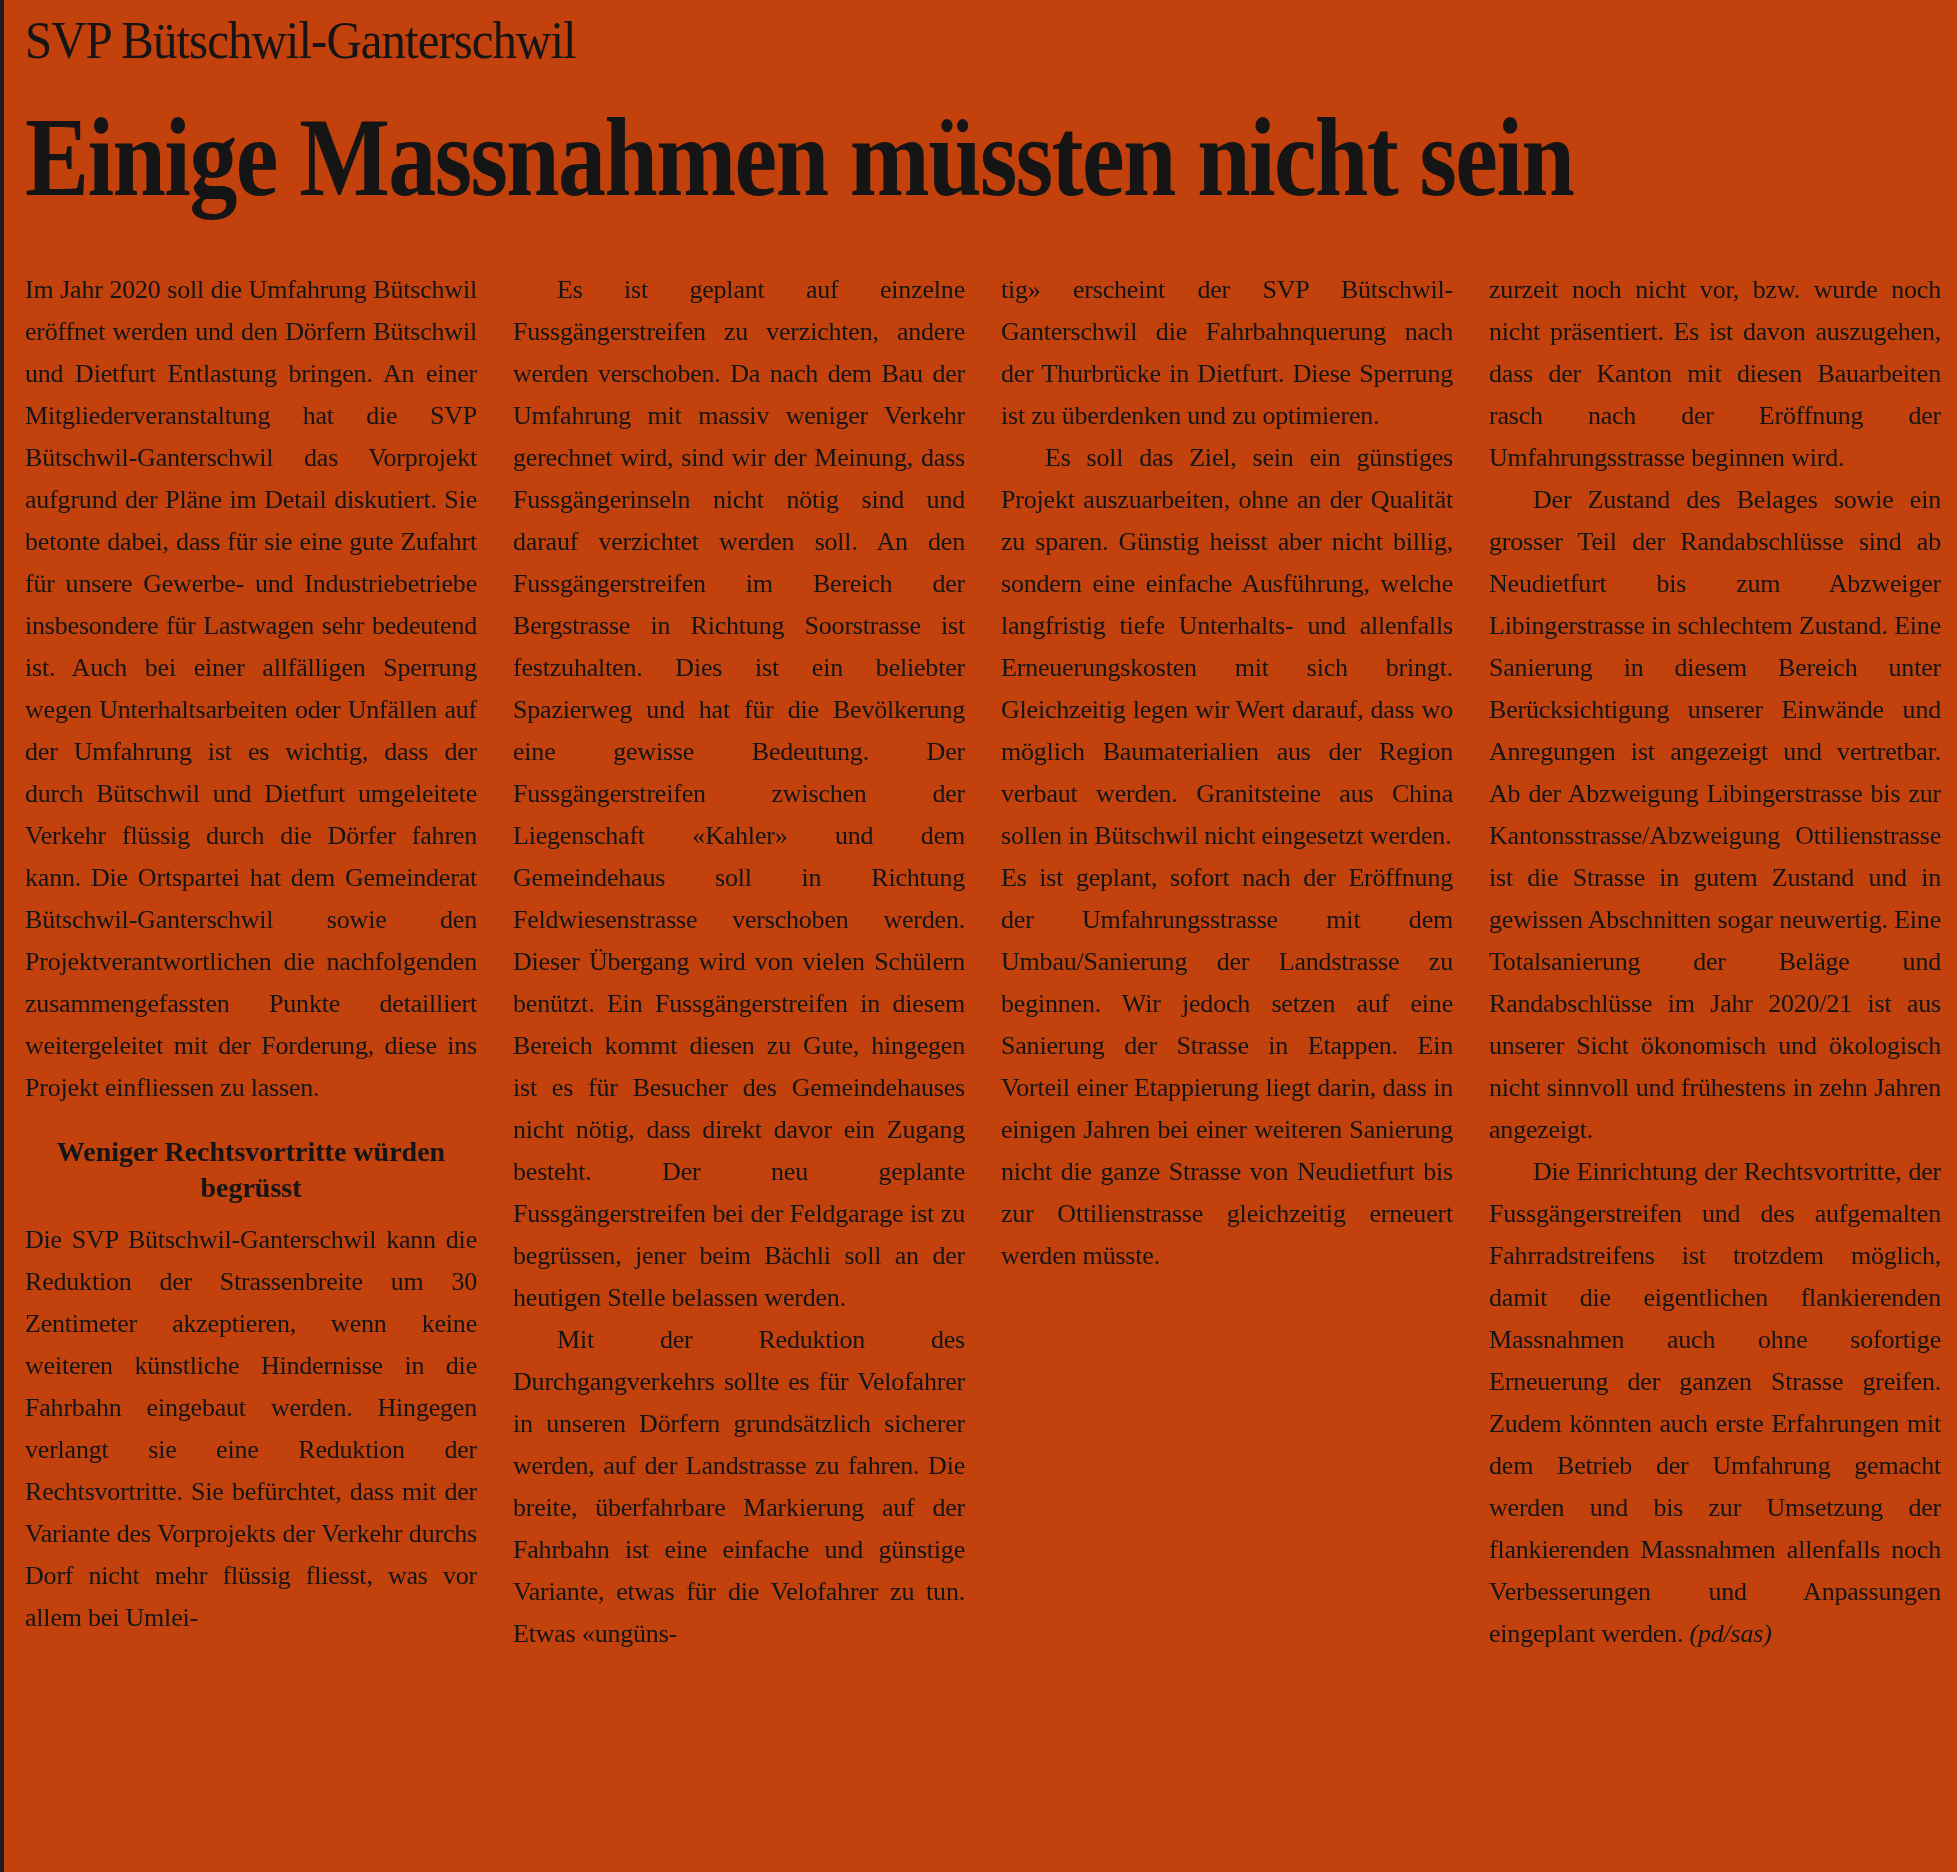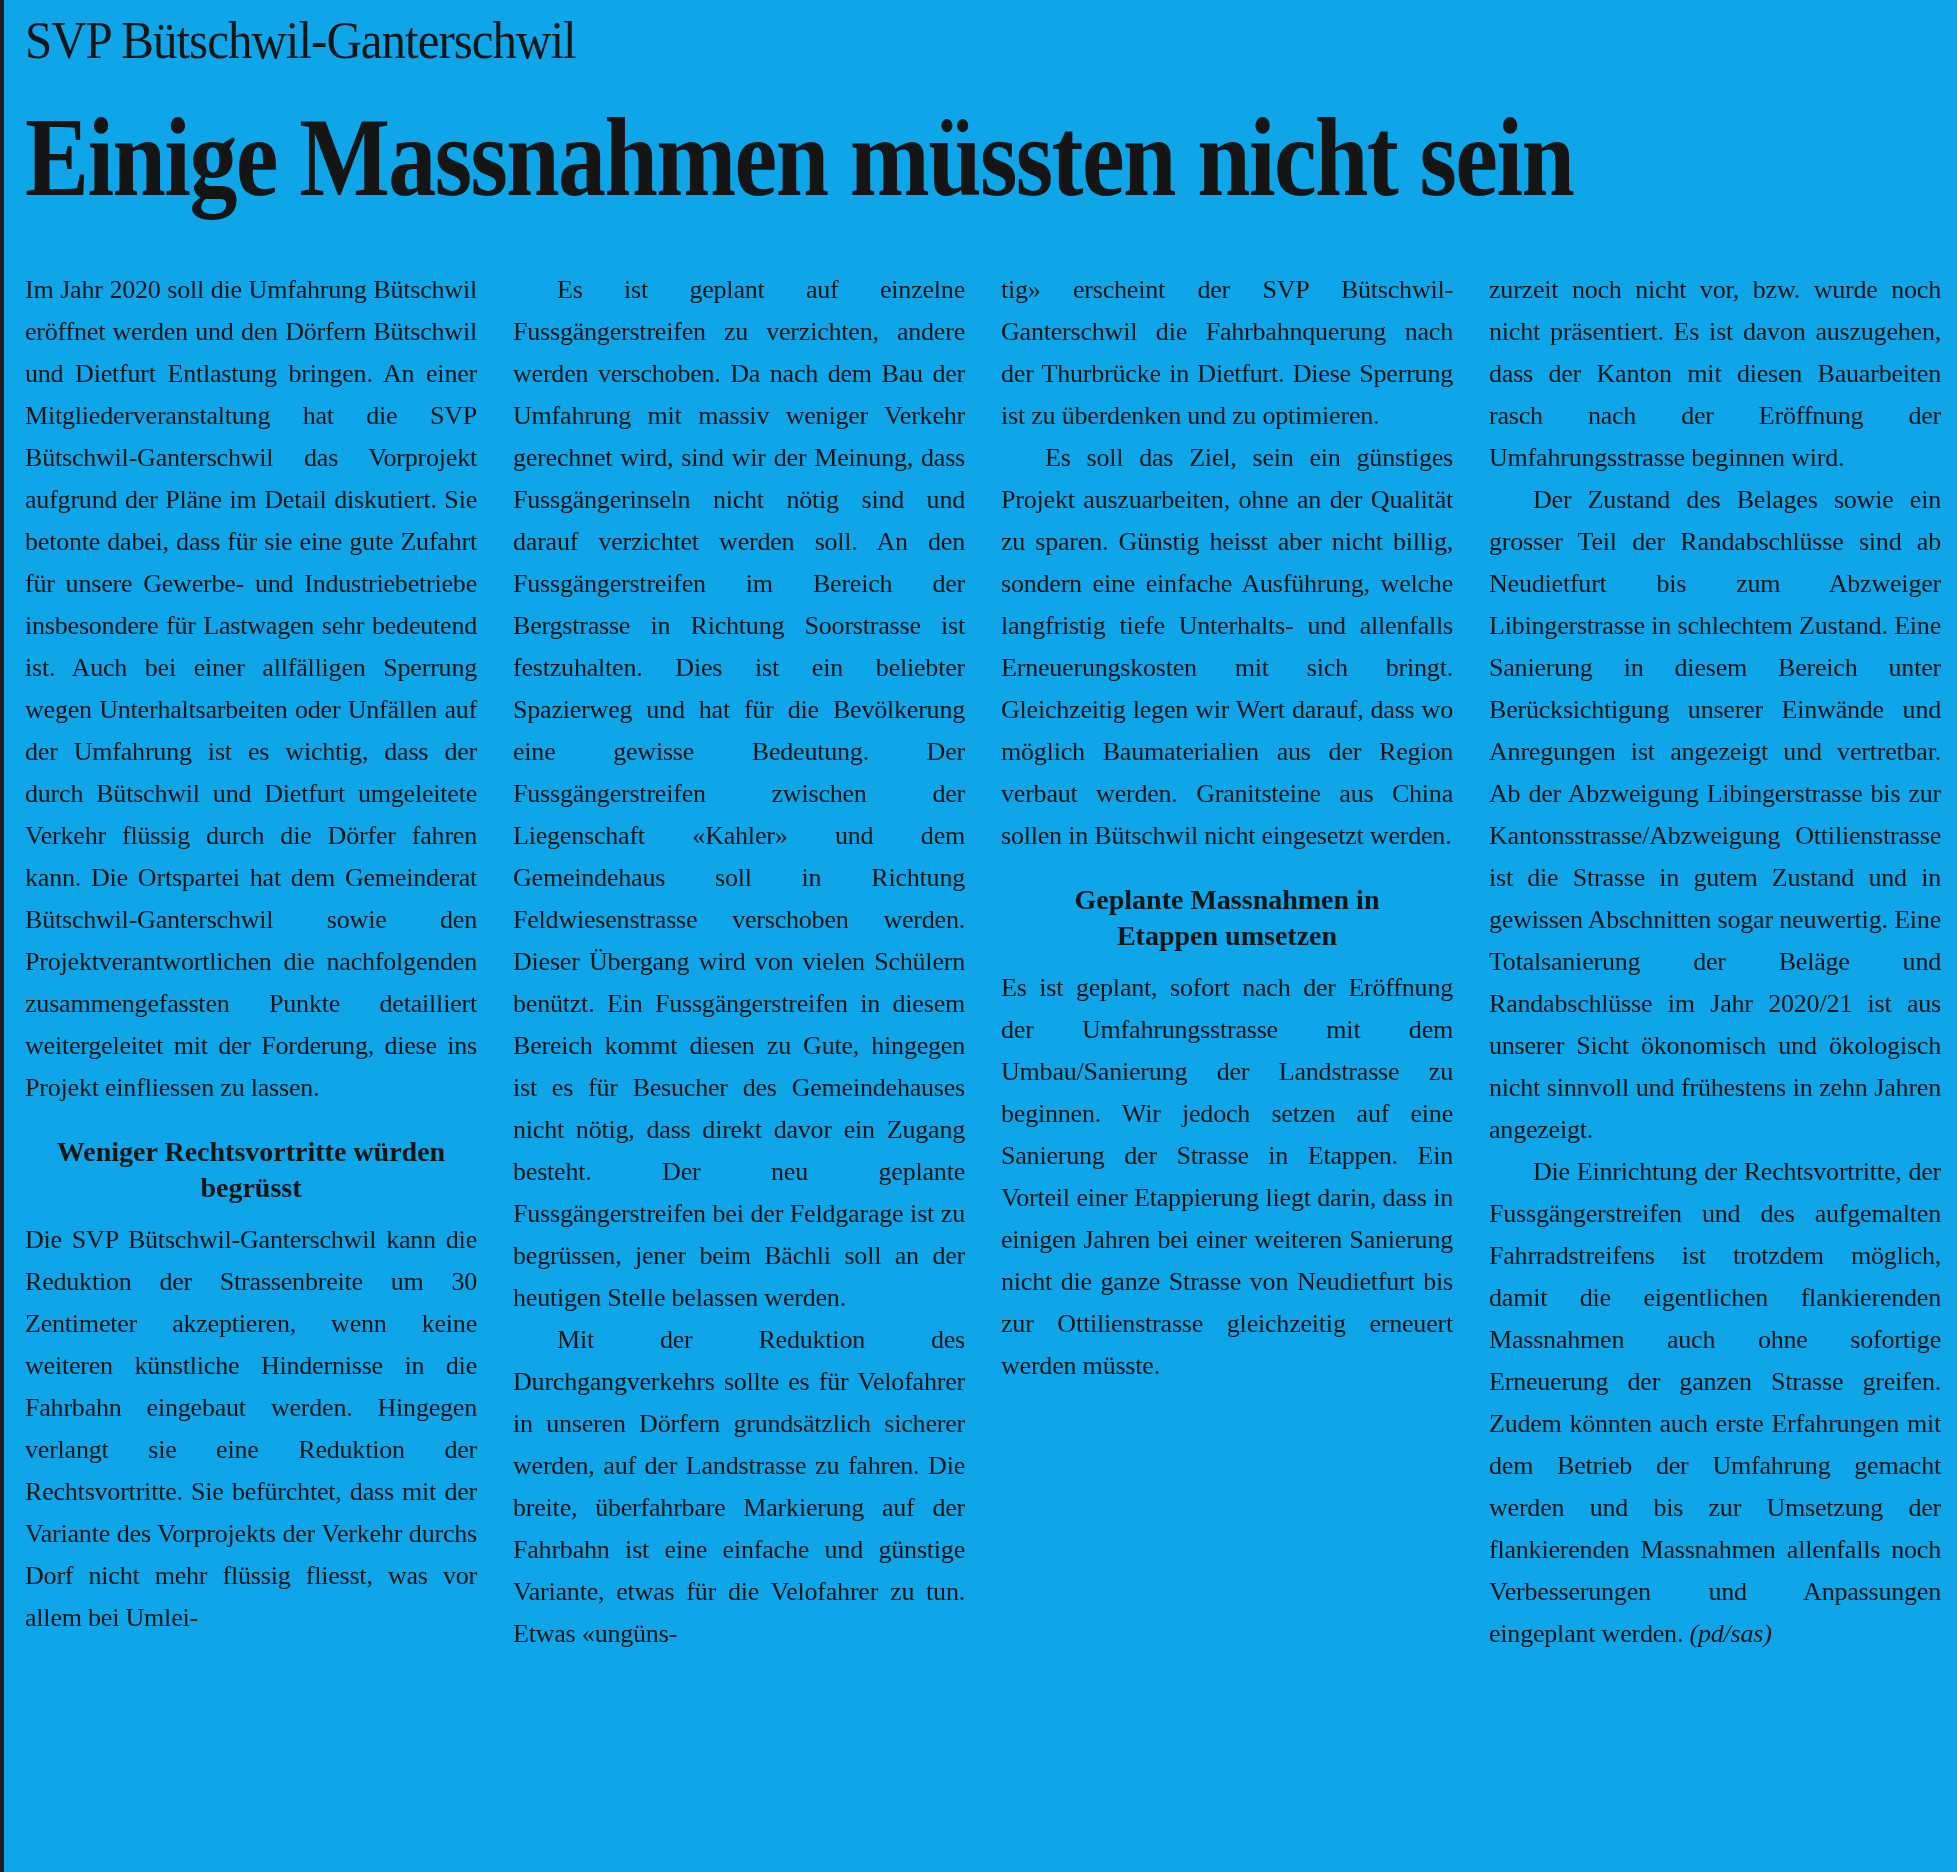--- a/index.html
+++ b/index.html
@@ -5,21 +5,21 @@
   html, body {
     margin: 0;
     padding: 0;
     background: #f2f2f0;
   }
   .page {
     position: relative;
     width: 1958px;
     height: 1873px;
     box-sizing: border-box;
-    background: #0ea5e9;
+    background: #c2410c;
     color: #151515;
     font-family: "Liberation Serif", serif;
     padding: 9.6px 17px 0 25px;
     overflow: hidden;
   }
   .edge-rule {
     position: absolute;
     left: 0;
     top: 0;
     width: 3.8px;
@@ -96,21 +96,20 @@
     </div>
 
     <div class="col">
       <p class="ind">Es ist geplant auf einzelne Fussgängerstreifen zu verzichten, andere werden verschoben. Da nach dem Bau der Umfahrung mit massiv weniger Verkehr gerechnet wird, sind wir der Meinung, dass Fussgängerinseln nicht nötig sind und darauf verzichtet werden soll. An den Fussgängerstreifen im Bereich der Bergstrasse in Richtung Soorstrasse ist festzuhalten. Dies ist ein beliebter Spazierweg und hat für die Bevölkerung eine gewisse Bedeutung. Der Fussgängerstreifen zwischen der Liegenschaft «Kahler» und dem Gemeindehaus soll in Richtung Feldwiesenstrasse verschoben werden. Dieser Übergang wird von vielen Schülern benützt. Ein Fussgängerstreifen in diesem Bereich kommt diesen zu Gute, hingegen ist es für Besucher des Gemeindehauses nicht nötig, dass direkt davor ein Zugang besteht. Der neu geplante Fussgängerstreifen bei der Feldgarage ist zu begrüssen, jener beim Bächli soll an der heutigen Stelle belassen werden.</p>
       <p class="ind">Mit der Reduktion des Durchgangverkehrs sollte es für Velofahrer in unseren Dörfern grundsätzlich sicherer werden, auf der Landstrasse zu fahren. Die breite, überfahrbare Markierung auf der Fahrbahn ist eine einfache und günstige Variante, etwas für die Velofahrer zu tun. Etwas «ungüns-</p>
     </div>
 
     <div class="col">
       <p>tig» erscheint der SVP Bütschwil-Ganterschwil die Fahrbahnquerung nach der Thurbrücke in Dietfurt. Diese Sperrung ist zu überdenken und zu optimieren.</p>
       <p class="ind">Es soll das Ziel, sein ein günstiges Projekt auszuarbeiten, ohne an der Qualität zu sparen. Günstig heisst aber nicht billig, sondern eine einfache Ausführung, welche langfristig tiefe Unterhalts- und allenfalls Erneuerungskosten mit sich bringt. Gleichzeitig legen wir Wert darauf, dass wo möglich Baumaterialien aus der Region verbaut werden. Granitsteine aus China sollen in Bütschwil nicht eingesetzt werden.</p>
-      <div class="subhead">Geplante Massnahmen in Etappen umsetzen</div>
       <p>Es ist geplant, sofort nach der Eröffnung der Umfahrungsstrasse mit dem Umbau/Sanierung der Landstrasse zu beginnen. Wir jedoch setzen auf eine Sanierung der Strasse in Etappen. Ein Vorteil einer Etappierung liegt darin, dass in einigen Jahren bei einer weiteren Sanierung nicht die ganze Strasse von Neudietfurt bis zur Ottilienstrasse gleichzeitig erneuert werden müsste.</p>
     </div>
 
     <div class="col">
       <p>zurzeit noch nicht vor, bzw. wurde noch nicht präsentiert. Es ist davon auszugehen, dass der Kanton mit diesen Bauarbeiten rasch nach der Eröffnung der Umfahrungsstrasse beginnen wird.</p>
       <p class="ind">Der Zustand des Belages sowie ein grosser Teil der Randabschlüsse sind ab Neudietfurt bis zum Abzweiger Libingerstrasse in schlechtem Zustand. Eine Sanierung in diesem Bereich unter Berücksichtigung unserer Einwände und Anregungen ist angezeigt und vertretbar. Ab der Abzweigung Libingerstrasse bis zur Kantonsstrasse/Abzweigung Ottilienstrasse ist die Strasse in gutem Zustand und in gewissen Abschnitten sogar neuwertig. Eine Totalsanierung der Beläge und Randabschlüsse im Jahr 2020/21 ist aus unserer Sicht ökonomisch und ökologisch nicht sinnvoll und frühestens in zehn Jahren angezeigt.</p>
       <p class="ind"><span>Die Einrichtung der Rechtsvortritte, der Fussgängerstreifen und des aufgemalten Fahrradstreifens ist trotzdem möglich, damit die eigentlichen flankierenden Massnahmen auch ohne sofortige Erneuerung der ganzen Strasse greifen. Zudem könnten auch erste Erfahrungen mit dem Betrieb der Umfahrung gemacht werden und bis zur Umsetzung der flankierenden Massnahmen allenfalls noch Verbesserungen und Anpassungen eingeplant werden. </span><em class="sig">(pd/sas)</em></p>
     </div>
 
   </div>

